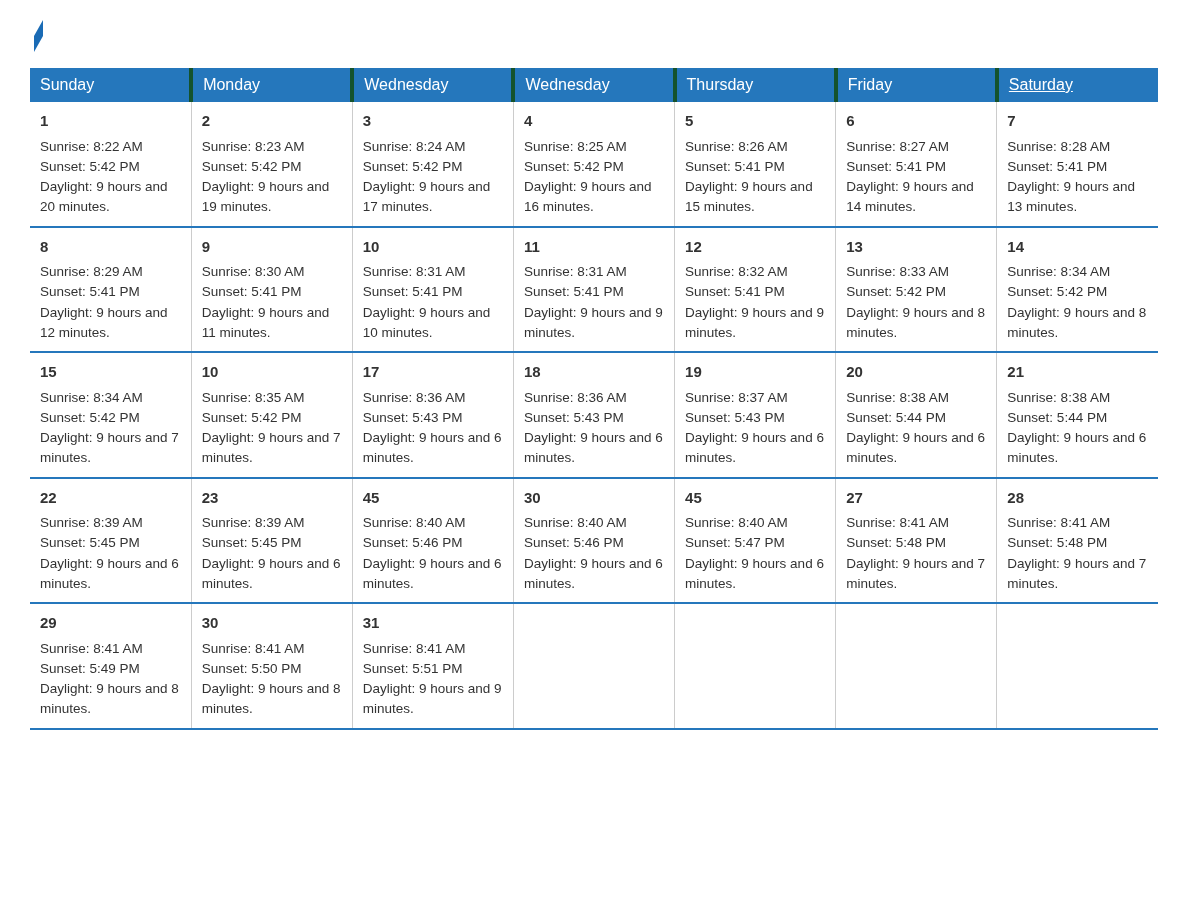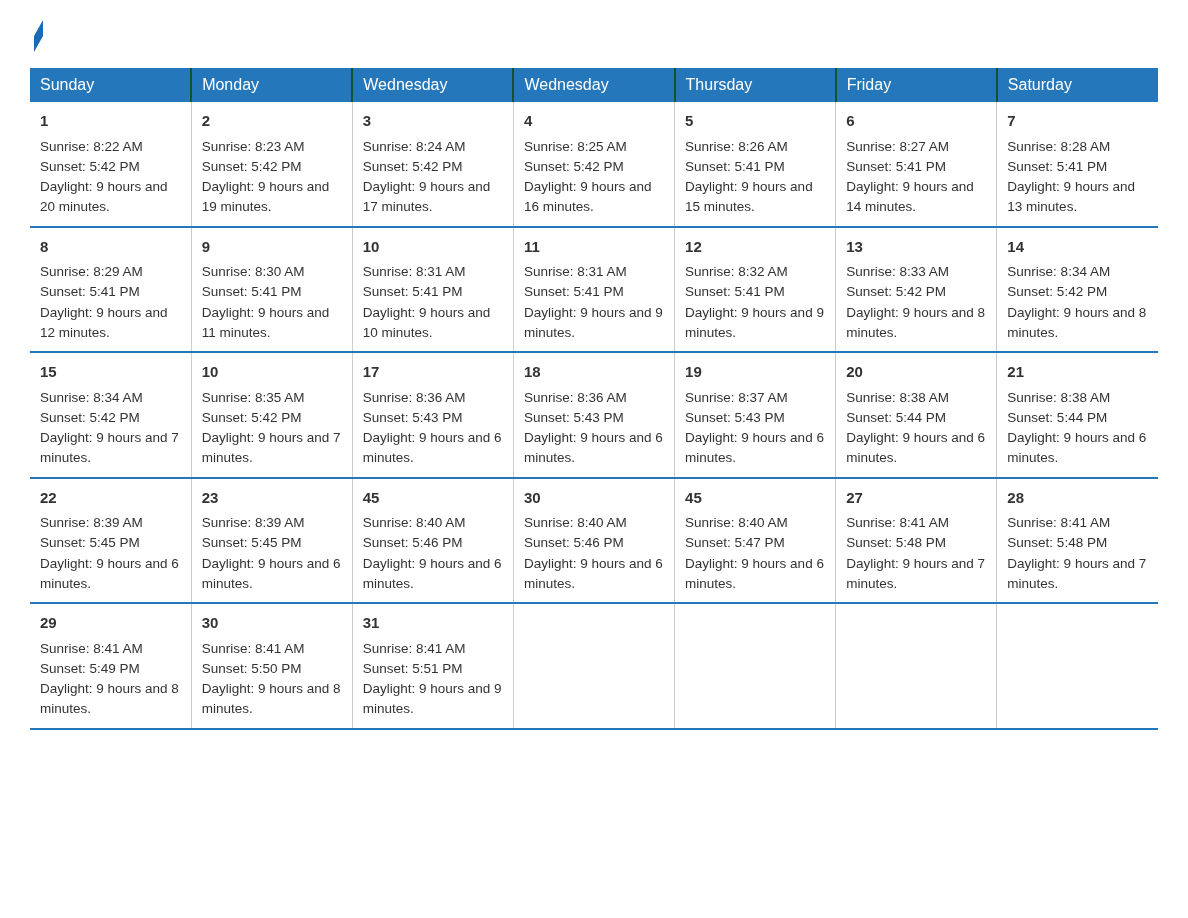--- a/index.html
+++ b/index.html
@@ -60,24 +60,25 @@
     }
     .calendar thead tr {
       background-color: #2577bc;
     }
     .calendar thead th {
       color: #ffffff;
       font-size: 16px;
       font-weight: normal;
       padding: 8px 10px;
       text-align: left;
-      border-right: 2px solid #14532d;
+      border-right: 4px solid #14532d;
     }
     .calendar thead th:last-child {
       border-right: none;
+      text-decoration: underline;
     }
     .calendar tbody tr {
       border-bottom: 2px solid #2577bc;
     }
     .calendar tbody td {
       vertical-align: top;
       padding: 8px 10px;
       border-right: 1px solid #ccc;
       font-size: 13.5px;
       color: #333;

